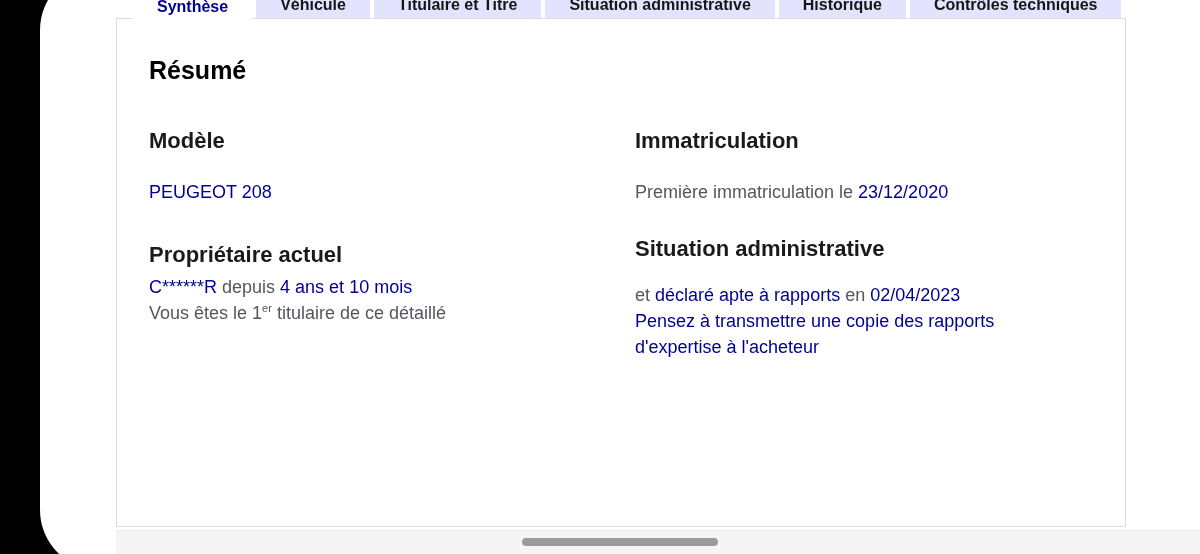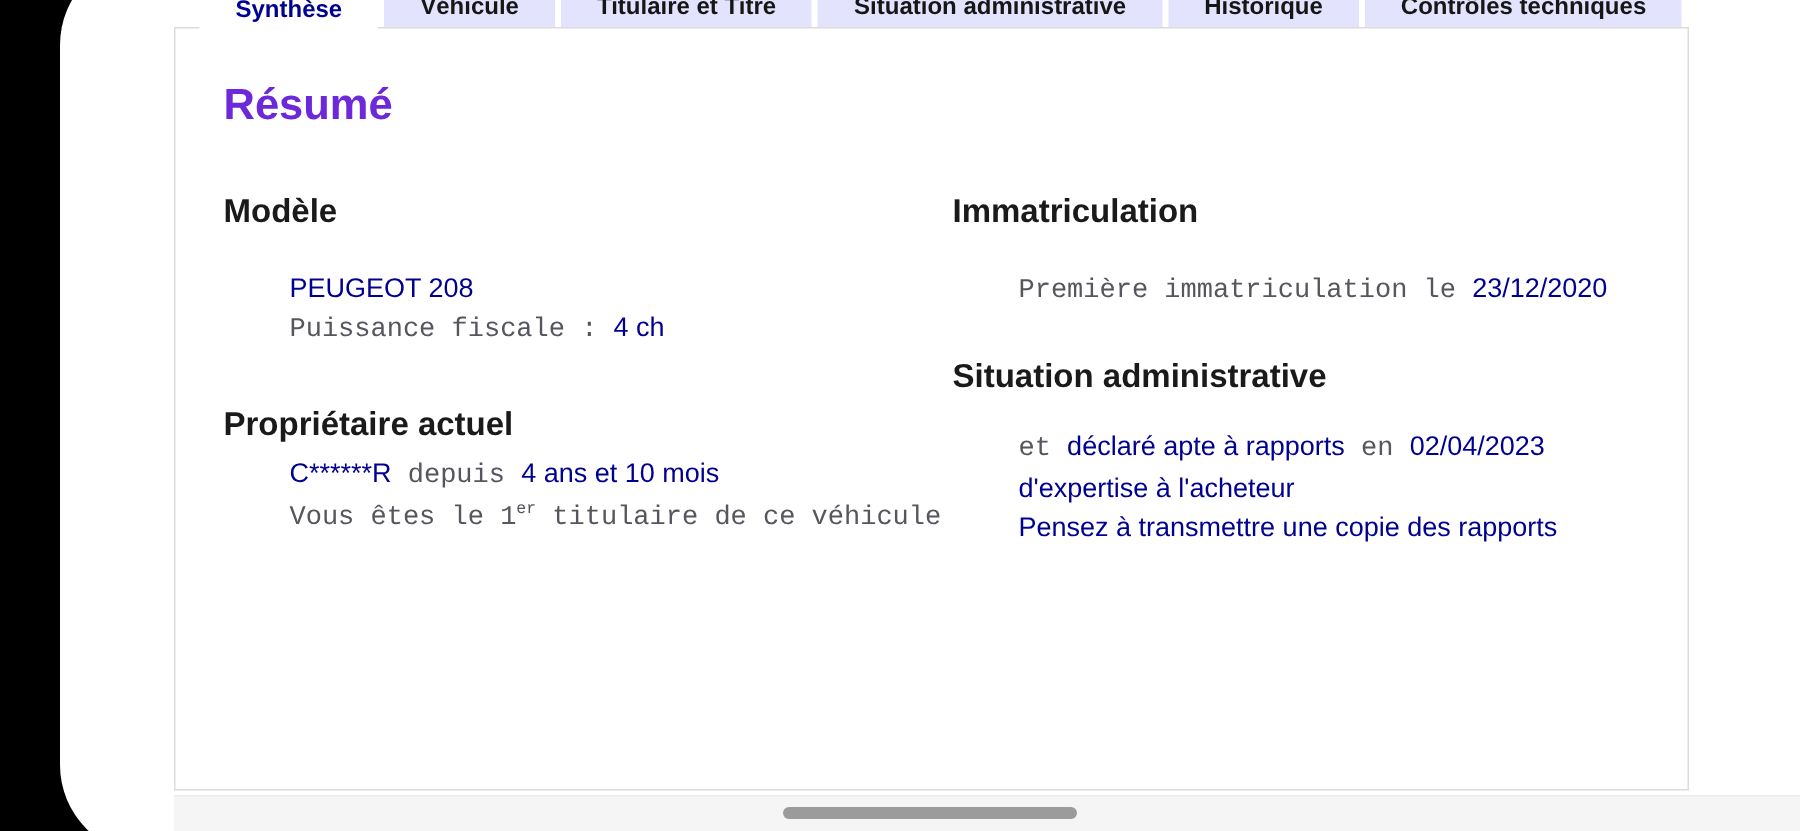--- a/index.html
+++ b/index.html
@@ -64,24 +64,24 @@
     width: 1010px; height: 509px;
     box-sizing: border-box;
     background: #ffffff;
     border: 1px solid #dcdcdc;
     z-index: 1;
     padding: 36px 32px;
   }
 
   .page-title {
     margin: 0;
-    font-size: 29px;
+    font-size: 25px;
     line-height: 30px;
     font-weight: 700;
-    color: #6d28d9;
+    color: #000000;
   }
 
   .columns { display: flex; margin-top: 42px; }
   .col-left { width: 486px; flex: 0 0 486px; }
   .col-right { flex: 1; min-width: 0; }
 
   h2.section {
     margin: 0 15px 25px 0;
     font-size: 22px;
     line-height: 27px;
@@ -89,24 +89,23 @@
     color: #1a1a1a;
   }
   h2.owner-h { margin: 36px 0 6px 0; }
   h2.admin-h { margin: 30px 0 20px 0; }
 
   .line {
     font-size: 18px;
     line-height: 26px;
     color: #56565f;
     white-space: nowrap;
-    margin-left: 44px;
   }
   .blue { color: #000091; }
-  .gray { color: #56565f; font-family: Liberation Mono, monospace; }
+  .gray { color: #56565f; }
   sup.ord { font-size: 11px; line-height: 0; vertical-align: super; }
   .indent { padding-left: 25px; }
 
   
   .scroll-strip {
     position: absolute;
     left: 76px; right: 0;
     top: 560px; height: 40px;
     background: #f5f5f5;
     border-top: 1px solid #ececec;
@@ -139,44 +138,41 @@
   <main class="panel">
     <h1 class="page-title">Résumé</h1>
 
     <div class="columns">
 
       <section class="col-left">
         <h2 class="section">Modèle</h2>
         <div class="line">
           <span class="blue">PEUGEOT 208</span>
         </div>
-        <div class="line">
-          <span class="gray">Puissance fiscale : </span><span class="blue">4 ch</span>
-        </div>
 
         <h2 class="section owner-h">Propriétaire actuel</h2>
         <div class="line">
           <span class="blue">C******R</span><span class="gray"> depuis </span><span class="blue">4 ans et 10 mois</span>
         </div>
         <div class="line">
-          <span class="gray">Vous êtes le 1</span><sup class="ord gray">er</sup><span class="gray"> titulaire de ce véhicule</span>
+          <span class="gray">Vous êtes le 1</span><sup class="ord gray">er</sup><span class="gray"> titulaire de ce détaillé</span>
         </div>
       </section>
 
       <section class="col-right">
         <h2 class="section">Immatriculation</h2>
         <div class="line">
           <span class="gray">Première immatriculation le </span><span class="blue">23/12/2020</span>
         </div>
 
         <h2 class="section admin-h">Situation administrative</h2>
         <div id="admin-lines">
             <div class="line"><span class="gray">et </span><span class="blue">déclaré apte à rapports</span><span class="gray"> en </span><span class="blue">02/04/2023</span></div>
+            <div class="line"><span class="blue">Pensez à transmettre une copie des rapports</span></div>
             <div class="line"><span class="blue">d'expertise à l'acheteur</span></div>
-            <div class="line"><span class="blue">Pensez à transmettre une copie des rapports</span></div>
           </div>
       </section>
 
     </div>
   </main>
 
   <div class="scroll-strip"></div>
   <div class="scroll-thumb"></div>
 
 </div>

